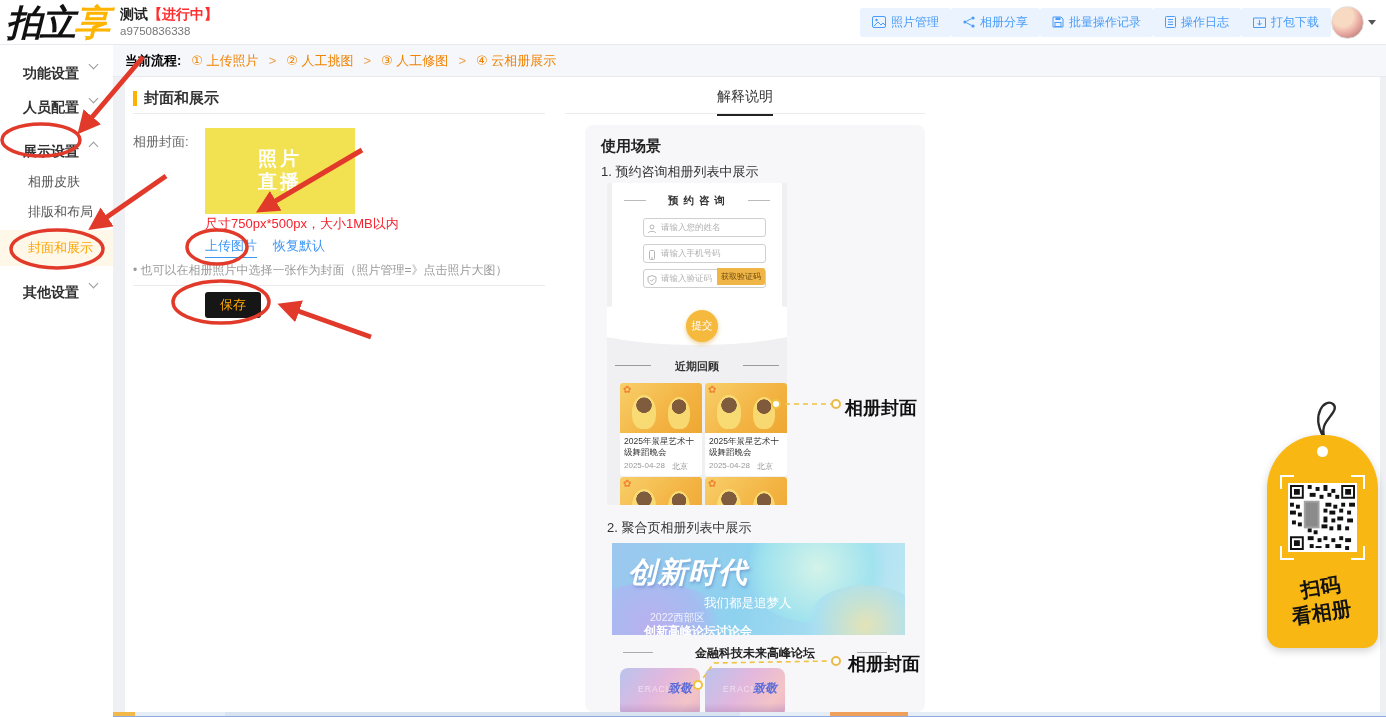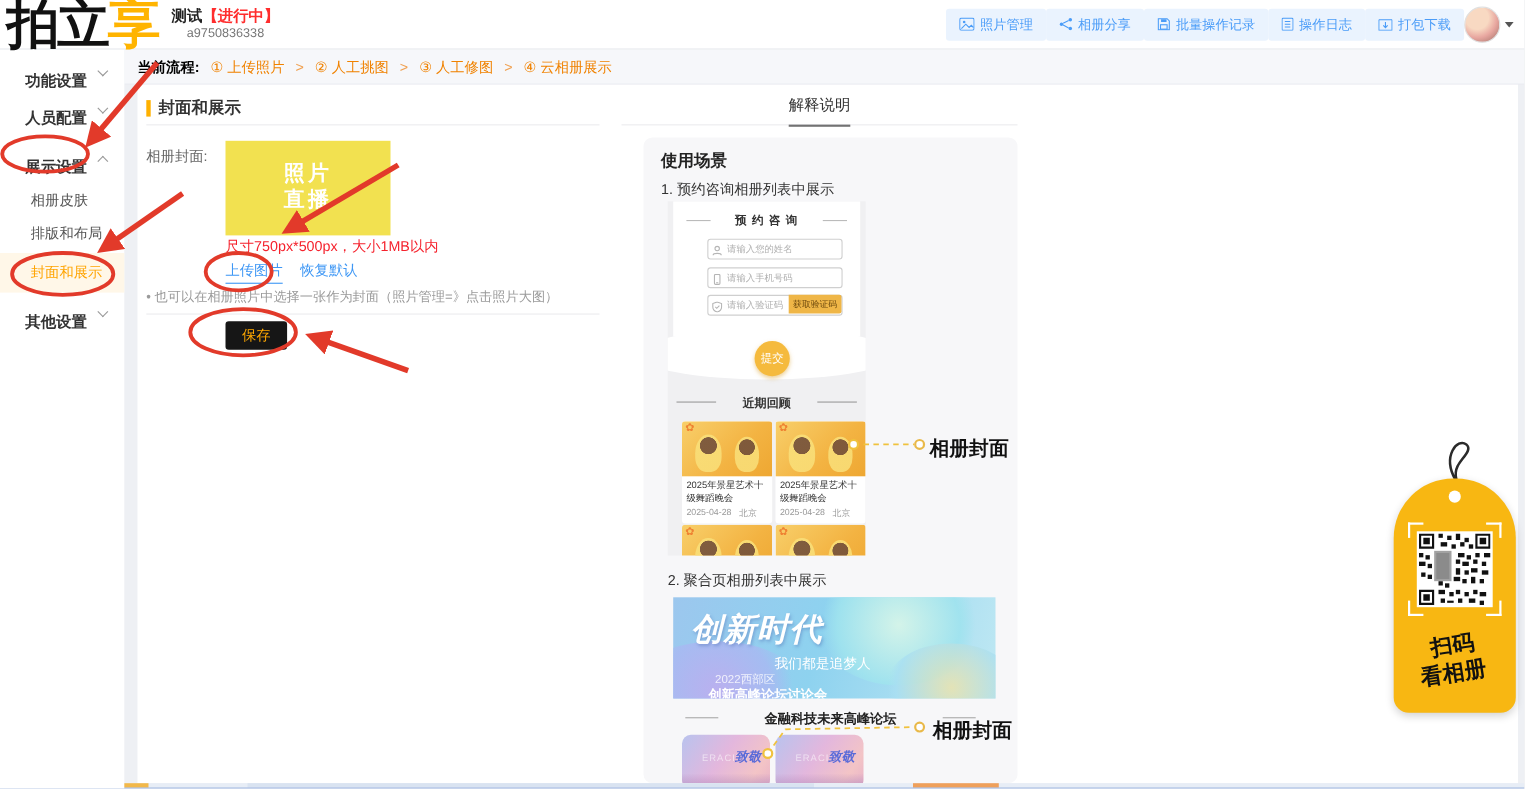--- a/index.html
+++ b/index.html
@@ -2,27 +2,27 @@
 <html><head>
 <meta charset="utf-8">
 <style>
   * { margin:0; padding:0; box-sizing:border-box; }
   body { font-family:"Liberation Sans","DejaVu Sans",sans-serif; background:#e9ebee; }
   .page { position:relative; width:1386px; height:717px; background:#eef0f4; overflow:hidden; }
 
   
   .header { position:absolute; left:0; top:0; width:1386px; height:45px; background:#fff;
             border-bottom:1px solid #e8e9ee; display:flex; align-items:center; z-index:2; }
-  .logo { font-size:48px; font-weight:900; letter-spacing:-2px; margin-left:6px; line-height:45px; white-space:nowrap; }
+  .logo { font-size:36px; font-weight:900; letter-spacing:-2px; margin-left:6px; line-height:45px; white-space:nowrap;font-style:italic; }
   .logo .lg-black { color:#111; }
   .logo .lg-accent { color:#ffb400; }
   .album-meta { margin-left:12px; line-height:1.25; }
   .album-title { font-size:14px; font-weight:700; color:#222; }
   .album-status { color:#ff2d2d; }
-  .album-id { font-size:11.5px; color:#777; margin-top:1px;text-align:center; }
+  .album-id { font-size:11.5px; color:#777; margin-top:1px; }
   .header-actions { margin-left:auto; display:flex; align-items:center; margin-right:10px; }
   .hbtn { display:flex; align-items:center; gap:5px; background:#eaf3fe; color:#4a9cf8;
           font-size:12px; padding:6px 12px; border-radius:3px; cursor:pointer; white-space:nowrap; }
   .hbtn svg { display:block; }
   .avatar-wrap { display:flex; align-items:center; gap:4px; }
   .avatar { width:33px; height:33px; border-radius:50%;
             background:radial-gradient(circle at 35% 30%, #f8d9c2 0 35%, #e8a7a0 60%, #9c6b62 100%);
             border:1px solid #e0e0e0; }
   .caret-down { width:0; height:0; border-left:4px solid transparent; border-right:4px solid transparent; border-top:5px solid #555; }
 

